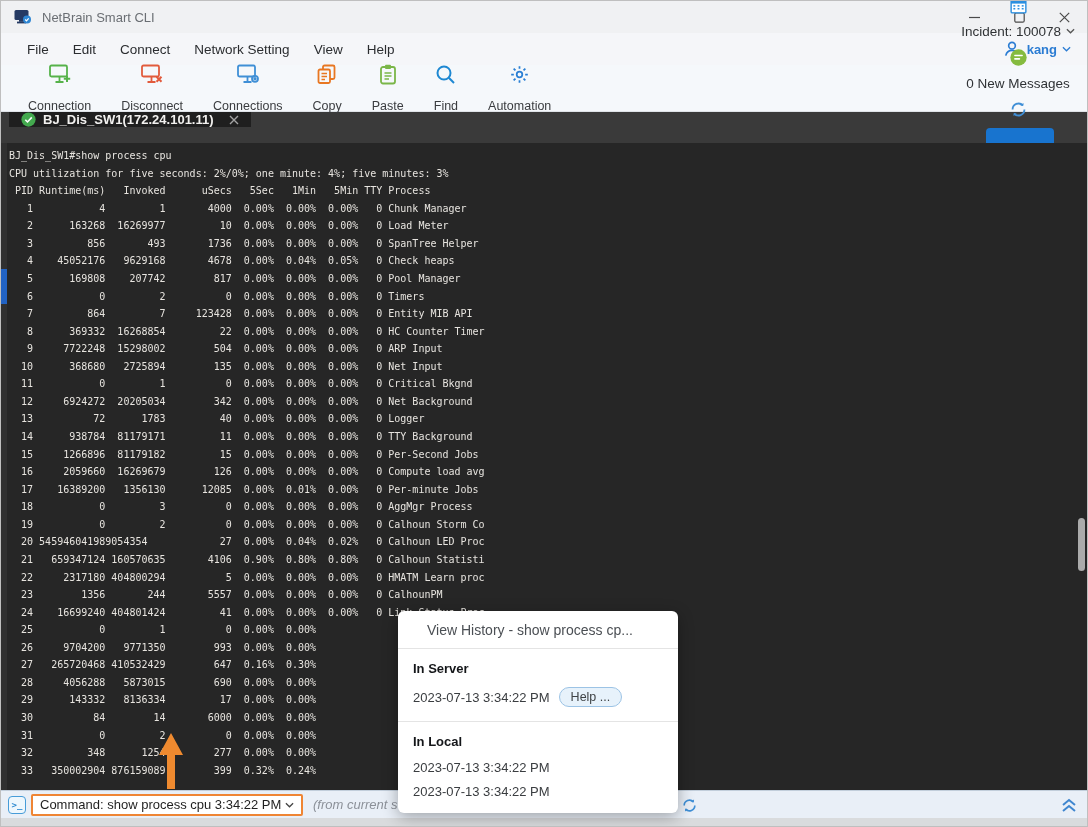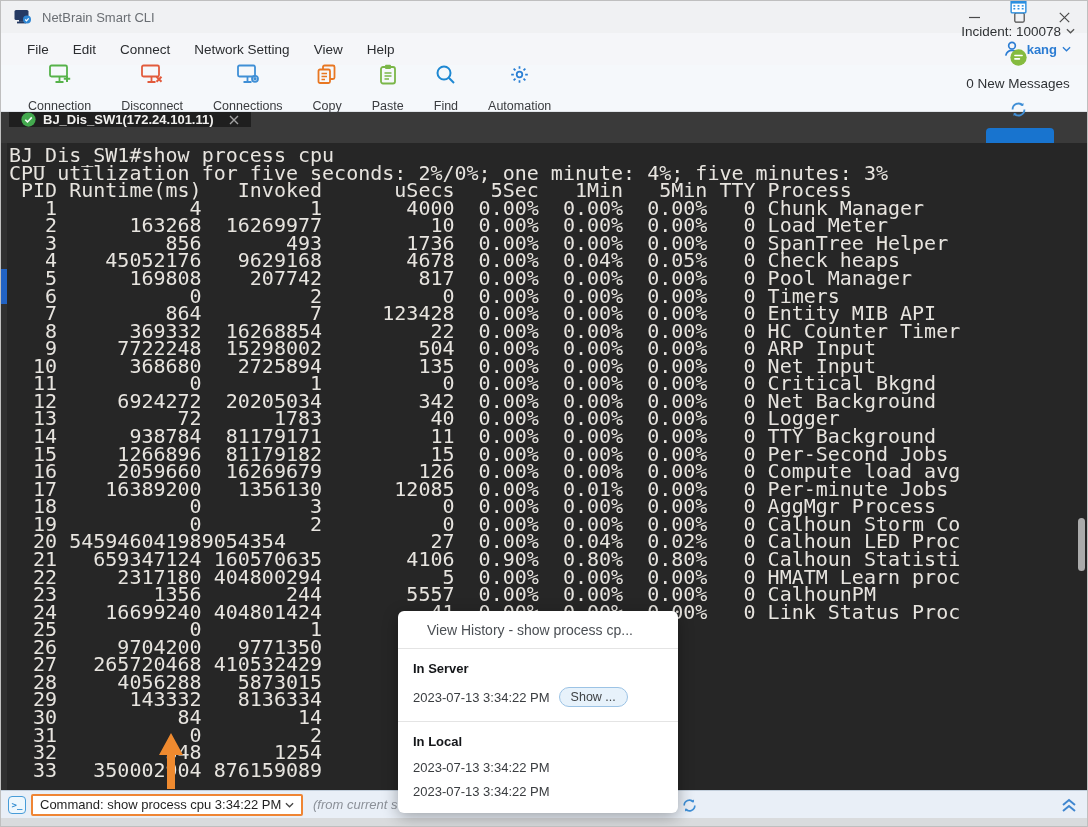--- a/index.html
+++ b/index.html
@@ -26,21 +26,21 @@
 
   
   .tabbar { height:31px; background:#3a3a3a; display:flex; align-items:flex-start; }
   .tab { margin-left:8px; background:#1f1f1f; display:flex; align-items:center; padding:0 12px; gap:7px; color:#f2f1ef; font-weight:bold; font-size:13px; }
   .tab-close { color:#a3a3a3; font-size:14px; margin-left:8px; line-height:1; }
 
   
   .terminal { position:relative; height:647px; background:#262626; overflow:hidden; }
   .gutter { position:absolute; left:0; top:0; width:6px; height:100%; background:#303030; }
   .gutter-mark-blue { position:absolute; left:0; top:126px; width:6px; height:35px; background:#2263c4; }
-  .term-lines { position:absolute; left:8px; top:4px; font-family:"DejaVu Sans Mono", monospace; font-size:20px; line-height:17.56px; color:#e7e4df; white-space:pre; }
+  .term-lines { position:absolute; left:8px; top:4px; font-family:"DejaVu Sans Mono", monospace; font-size:10px; line-height:17.56px; color:#e7e4df; white-space:pre; }
   .scroll-thumb { position:absolute; right:2px; top:375px; width:7px; height:53px; background:#ababab; border-radius:4px; }
   .pointer-arrow { position:absolute; left:157px; top:590px; }
 
   
   .statusbar { position:relative; height:28px; background:#e9eff7; border-top:1px solid #c2cedb; display:flex; align-items:center; padding-left:7px; }
   .term-badge { width:18px; height:18px; border:1.5px solid #479cd8; border-radius:4px; background:#eef7fd; color:#2f8ad0; font-family:"DejaVu Sans Mono",monospace; font-size:9px; font-weight:bold; display:flex; align-items:center; justify-content:center; }
   .cmd-box { margin-left:5px; width:272px; height:22px; background:#fff; border:2px solid #ef8534; border-radius:2px; display:flex; align-items:center; justify-content:space-between; padding:0 7px; font-size:13px; color:#1f1f1f; }
   .session-note { font-style:italic; color:#8b9098; font-size:13px; margin-left:10px; white-space:nowrap; }
   .status-refresh { position:absolute; left:680px; top:6px; }
   .collapse-btn { position:absolute; right:10px; top:7px; }
@@ -263,21 +263,21 @@
   </div>
 
   <div class="footer-strip"></div>
 
   <div class="popup">
     <div class="popup-title">View History - show process cp...</div>
     <div class="popup-section">
       <div class="popup-heading">In Server</div>
       <div class="popup-row">
         <span>2023-07-13 3:34:22 PM</span>
-        <button class="show-btn">Show ...</button>
+        <button class="show-btn">Help ...</button>
       </div>
     </div>
     <div class="popup-section">
       <div class="popup-heading">In Local</div>
       <div class="popup-row">
           <span>2023-07-13 3:34:22 PM</span>
         </div>
       <div class="popup-row">
           <span>2023-07-13 3:34:22 PM</span>
         </div>

